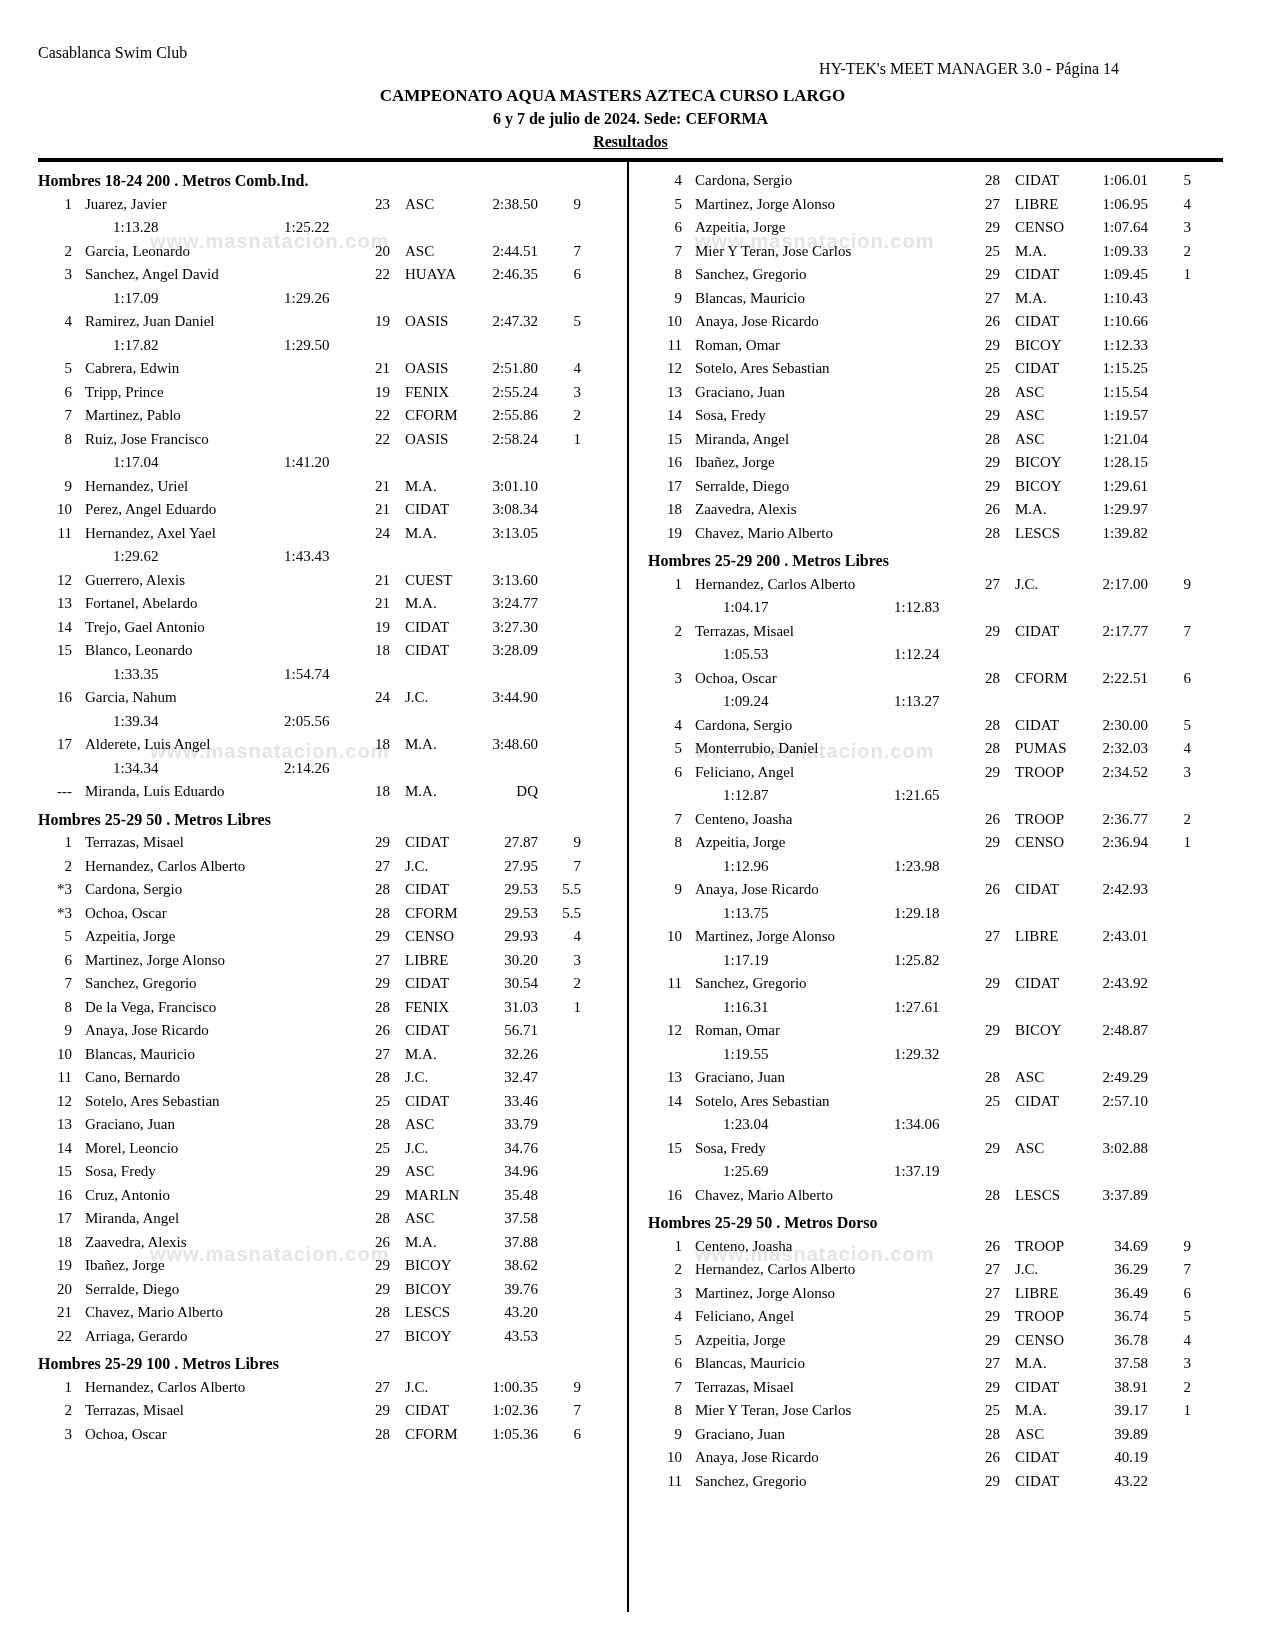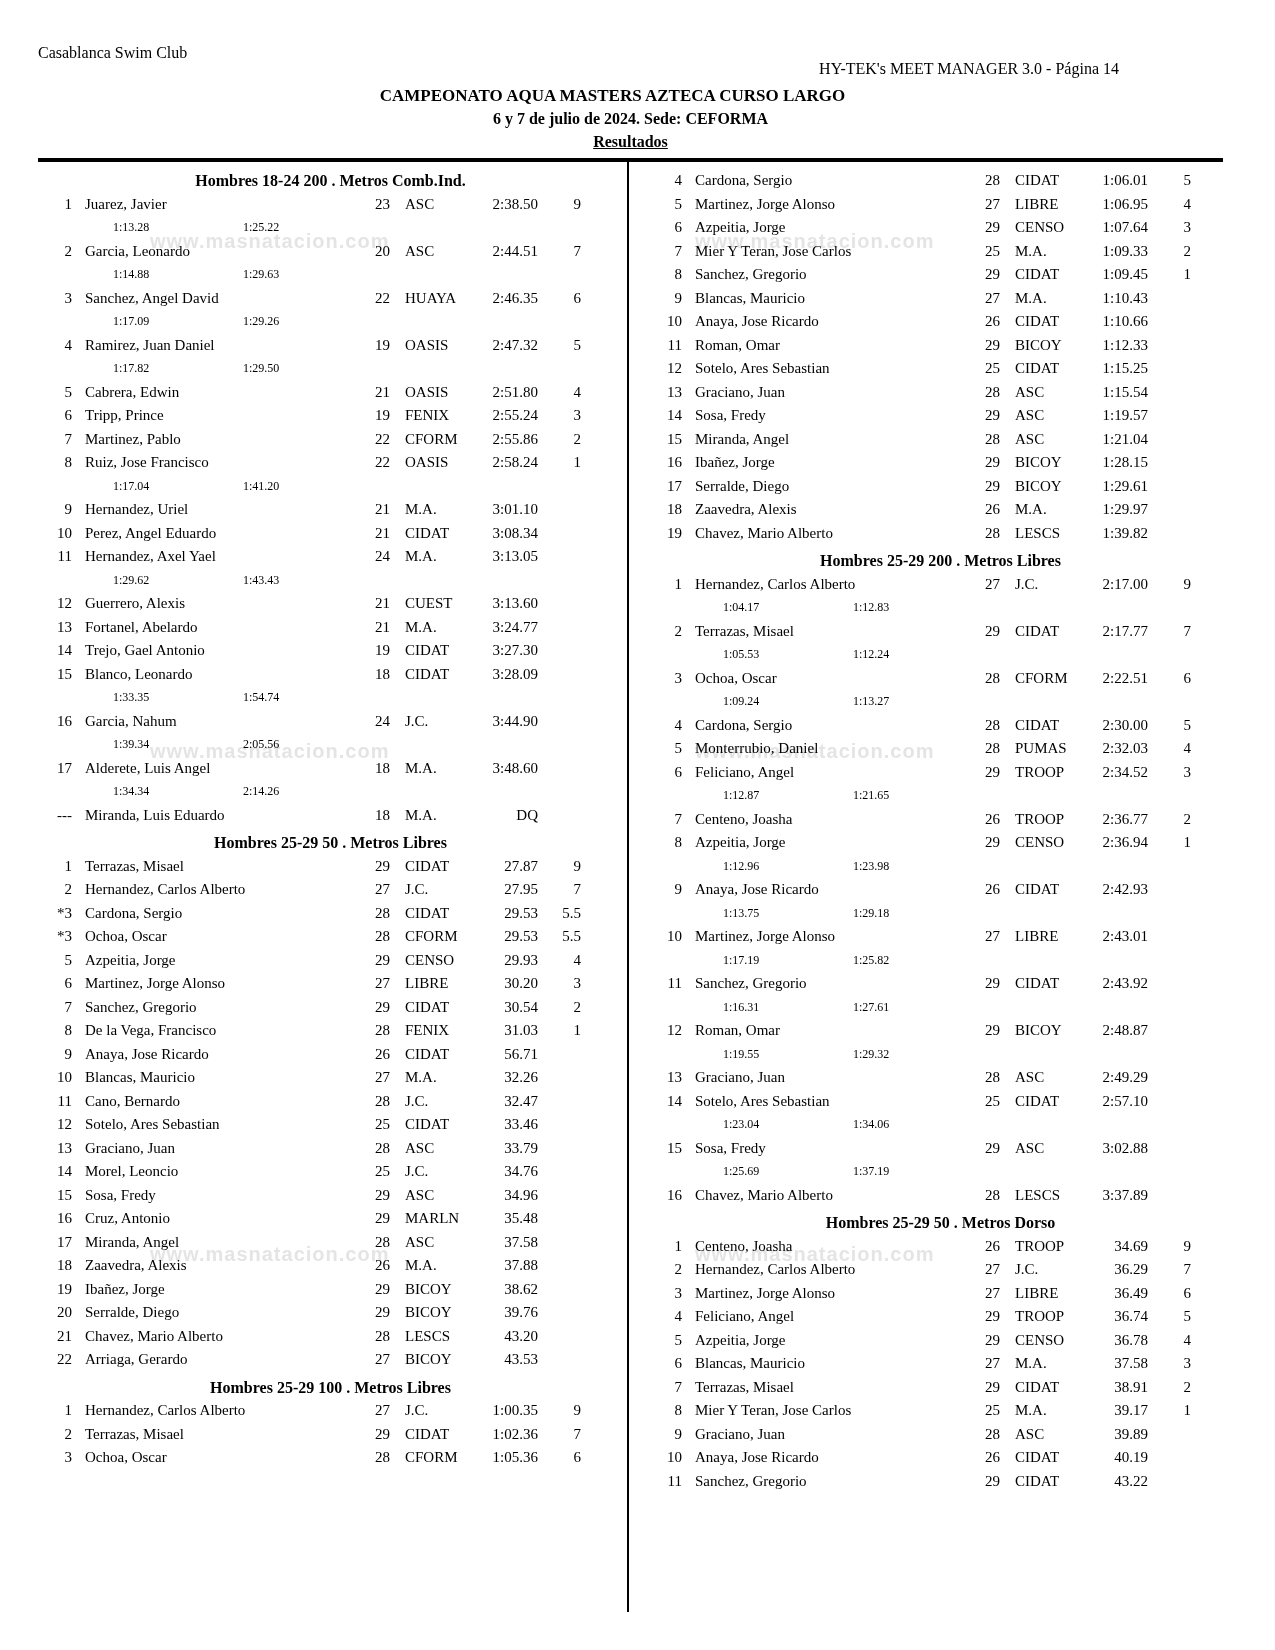--- a/index.html
+++ b/index.html
@@ -17,31 +17,31 @@
   .hdr-results{position:absolute;left:38px;top:133px;width:1185px;text-align:center;font-size:16px;font-weight:bold;text-decoration:underline;white-space:nowrap;}
   .rule{position:absolute;left:38px;top:158px;width:1185px;height:4px;background:#000;}
   .divider{position:absolute;left:627px;top:162px;width:2px;height:1450px;background:#000;}
 
   .col{position:absolute;top:163px;width:585px;}
   #col-left{left:38px;}
   #col-right{left:648px;}
 
   .section{margin-top:4px;}
   .section.first{margin-top:6px;}
-  .section-title{font-size:16px;font-weight:bold;line-height:23.5px;white-space:nowrap;text-align:center;}
+  .section-title{font-size:16px;font-weight:bold;line-height:23.5px;white-space:nowrap;}
 
   .row{display:flex;line-height:23.5px;font-size:15px;white-space:nowrap;}
   .c-place{flex:none;width:34px;text-align:right;}
   .c-name{flex:none;width:271px;margin-left:13px;}
   .c-age{flex:none;width:34px;text-align:right;}
   .c-team{flex:none;width:70px;margin-left:15px;}
   .c-time{flex:none;width:63px;text-align:right;}
   .c-points{flex:none;width:43px;text-align:right;}
 
-  .splits-row{display:flex;line-height:23.5px;font-size:12px;margin-left:75px;white-space:nowrap;}
+  .splits-row{display:flex;line-height:23.5px;font-size:15px;margin-left:75px;white-space:nowrap;gap:41px;}
   .splits-row .s1{flex:none;width:130px;}
 
   .watermark{
     position:absolute;
     font-family:"Liberation Sans","DejaVu Sans",sans-serif;
     font-size:20px;font-weight:bold;letter-spacing:1px;
     color:#cfcfcf;opacity:0.55;white-space:nowrap;
     pointer-events:none;
     text-align:right;
   }
@@ -85,24 +85,20 @@
         <span class="s2">1:25.22</span>
       </div>
       <div class="row">
         <span class="c-place">2</span>
         <span class="c-name">Garcia, Leonardo</span>
         <span class="c-age">20</span>
         <span class="c-team">ASC</span>
         <span class="c-time">2:44.51</span>
         <span class="c-points">7</span>
       </div>
-      <div class="splits-row">
-        <span class="s1">1:14.88</span>
-        <span class="s2">1:29.63</span>
-      </div>
       <div class="row">
         <span class="c-place">3</span>
         <span class="c-name">Sanchez, Angel David</span>
         <span class="c-age">22</span>
         <span class="c-team">HUAYA</span>
         <span class="c-time">2:46.35</span>
         <span class="c-points">6</span>
       </div>
       <div class="splits-row">
         <span class="s1">1:17.09</span>

